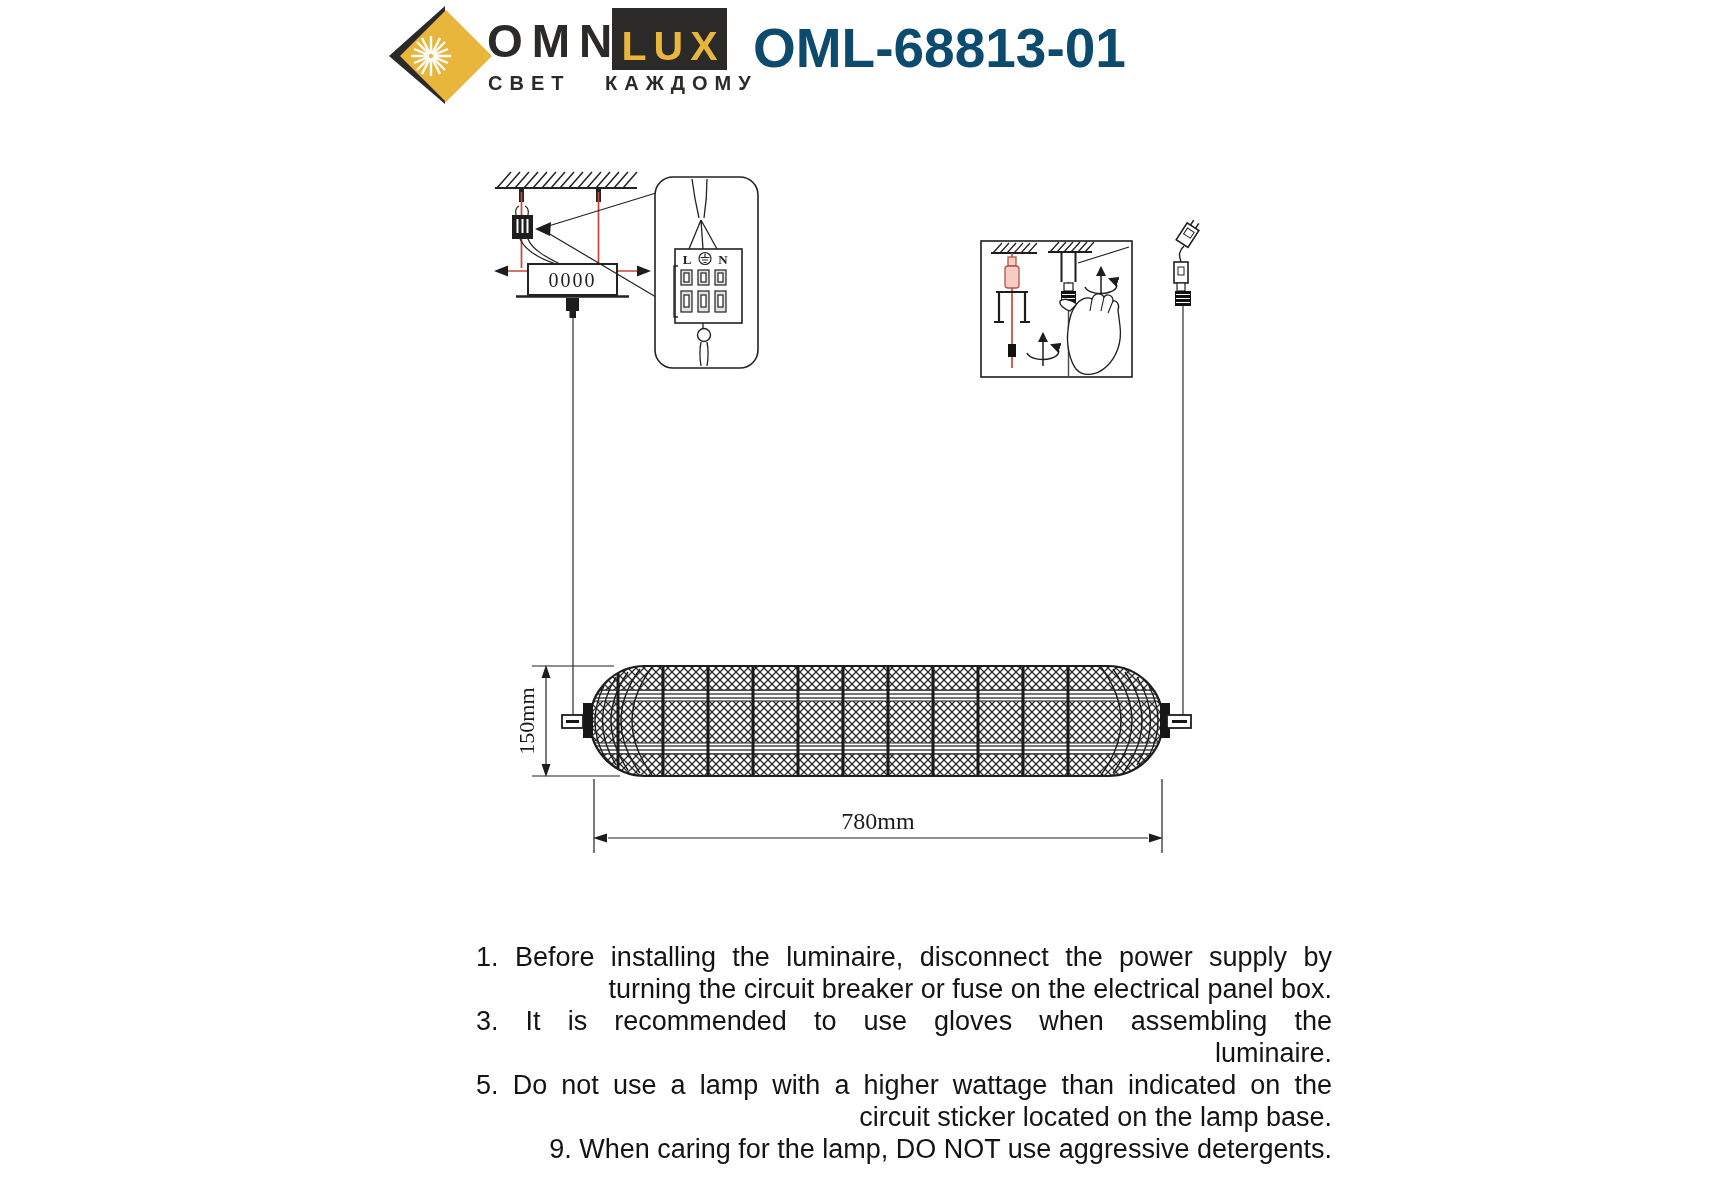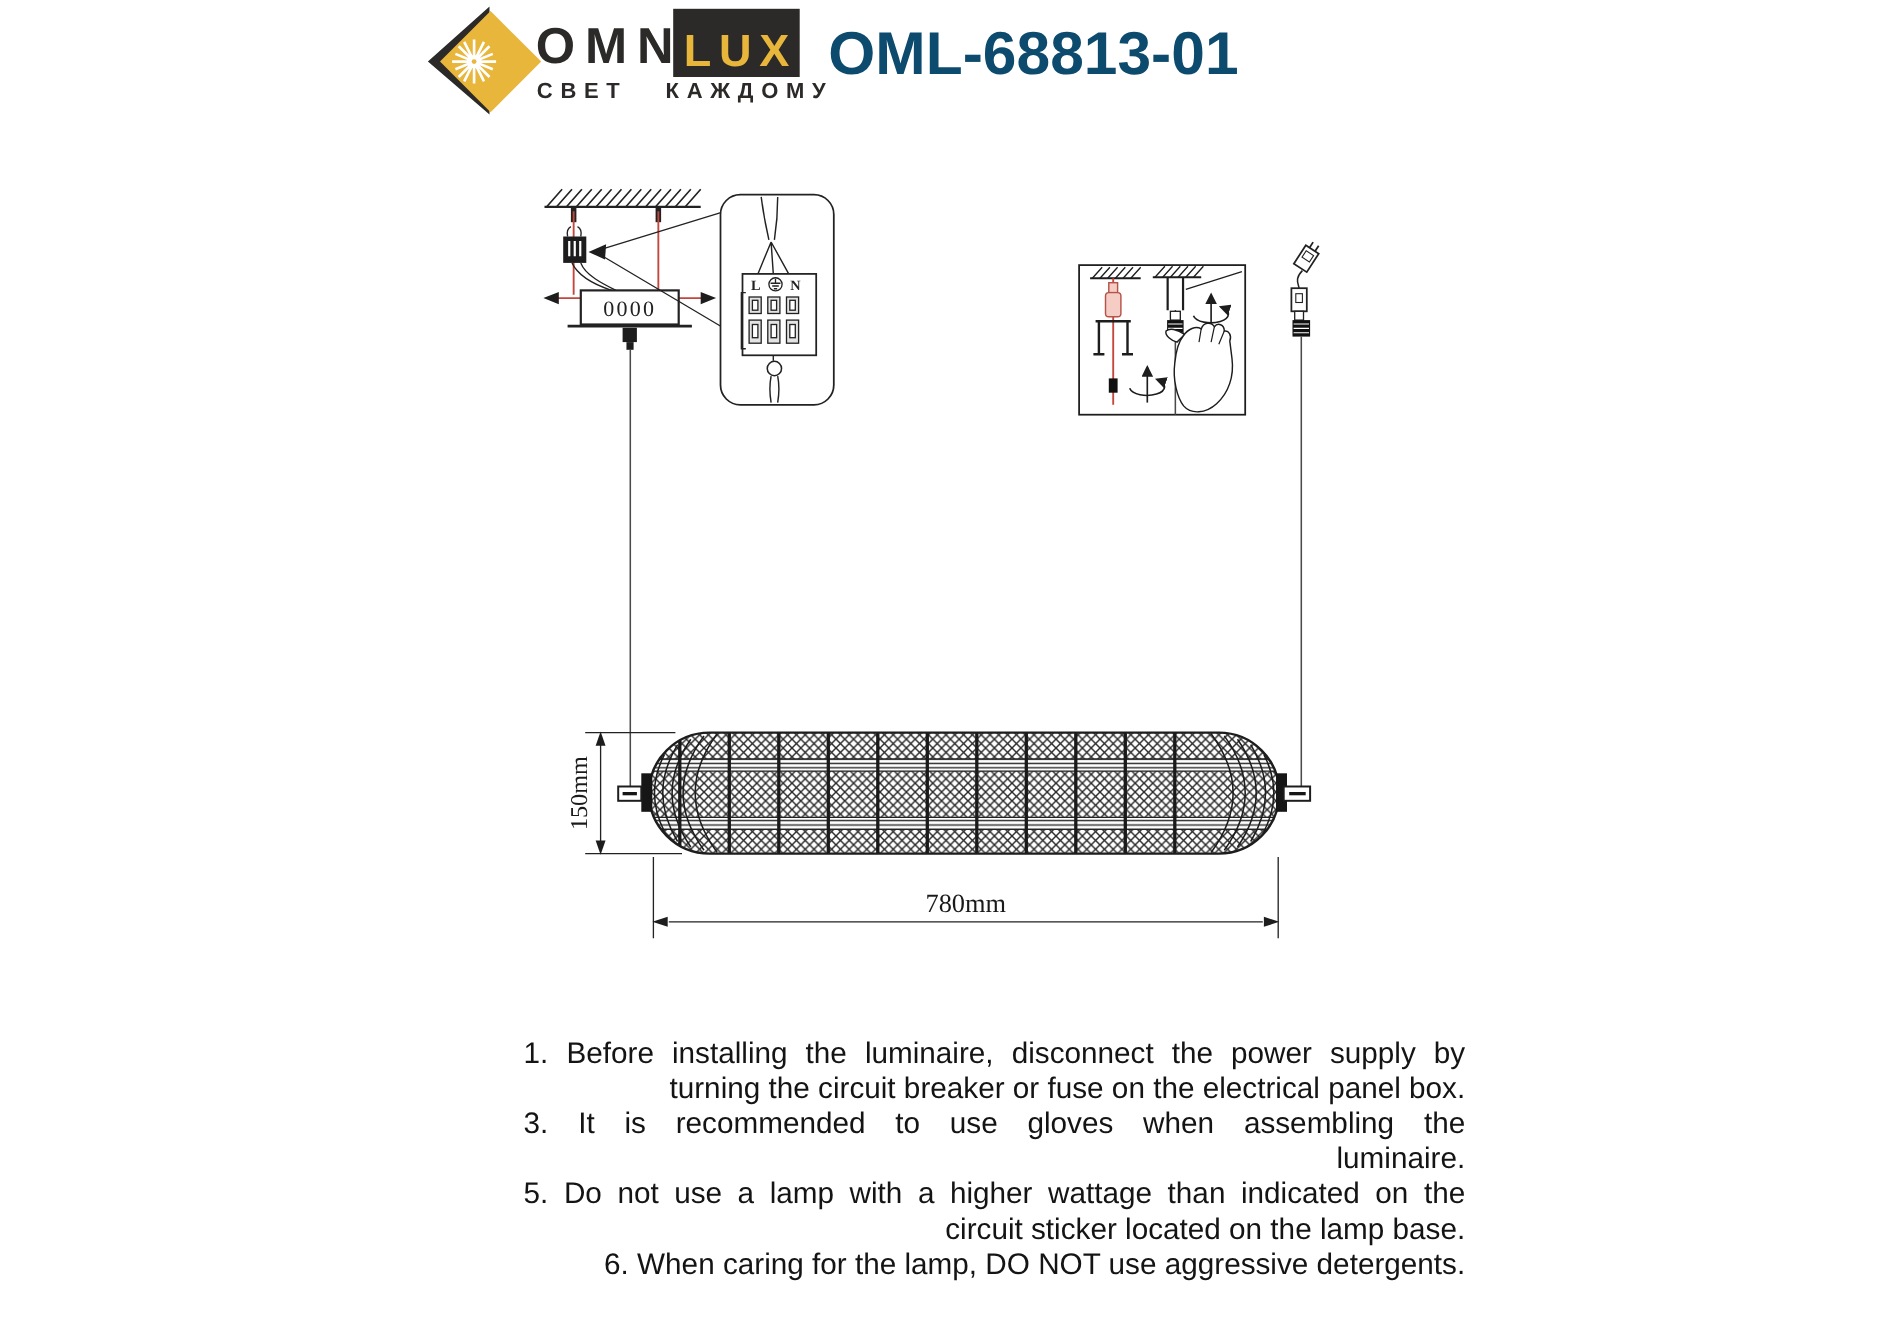--- a/index.html
+++ b/index.html
@@ -213,16 +213,16 @@
     </g>
   </svg>
 
   <div class="instructions">
     <div class="ins-line ins-just">1. Before installing the luminaire, disconnect the power supply by</div>
     <div class="ins-line">turning the circuit breaker or fuse on the electrical panel box.</div>
     <div class="ins-line ins-just">3. It is recommended to use gloves when assembling the</div>
     <div class="ins-line">luminaire.</div>
     <div class="ins-line ins-just">5. Do not use a lamp with a higher wattage than indicated on the</div>
     <div class="ins-line">circuit sticker located on the lamp base.</div>
-    <div class="ins-line">6. When caring for the lamp, DO NOT use aggressive detergents.</div>
+    <div class="ins-line">9. When caring for the lamp, DO NOT use aggressive detergents.</div>
   </div>
 
 </div>
 
 </body></html>

